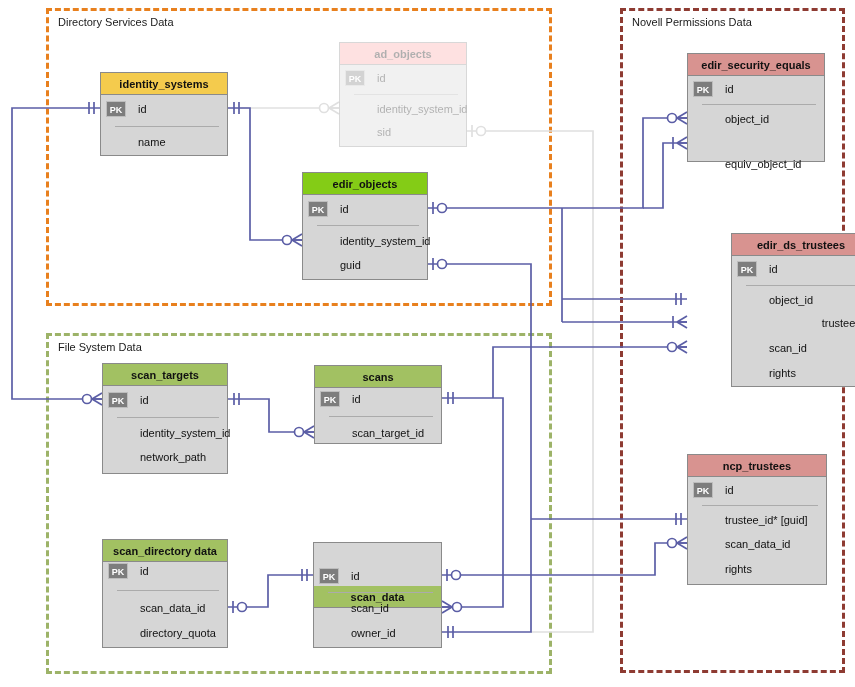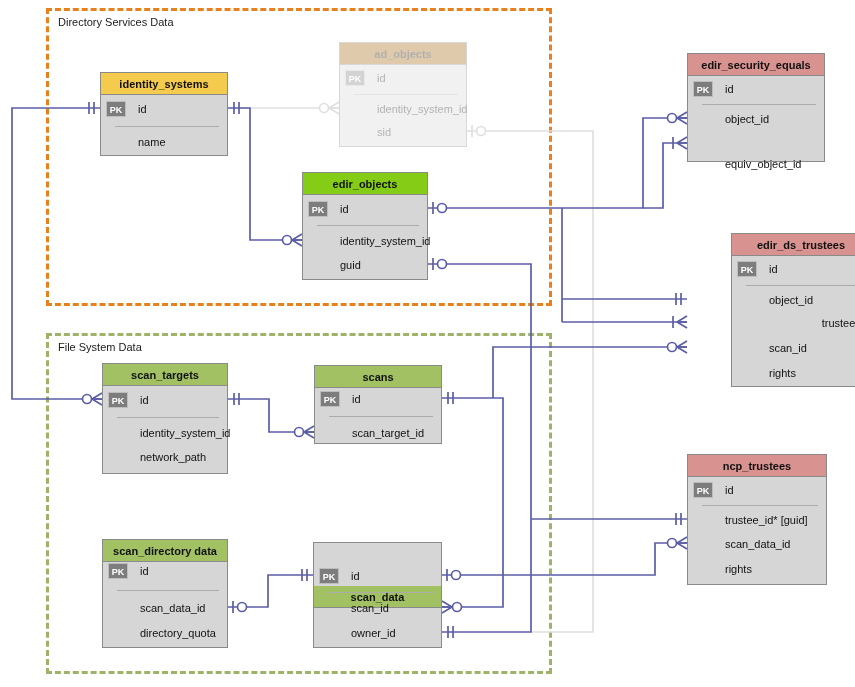--- a/index.html
+++ b/index.html
@@ -38,20 +38,23 @@
 </style>
 </head>
 <body>
 
 <div id="diagram">
     <div class="group" style="left: 46px; top: 8px; width: 506px; height: 298px; border-color: rgb(232, 128, 30);">
       <div class="group-label">Directory Services Data</div>
     </div>
     <div class="group" style="left: 46px; top: 333px; width: 506px; height: 341px; border-color: rgb(157, 179, 104);">
       <div class="group-label">File System Data</div>
+    </div>
+    <div class="group" style="left: 620px; top: 8px; width: 225px; height: 665px; border-color: rgb(142, 59, 50);">
+      <div class="group-label">Novell Permissions Data</div>
     </div>
     <svg class="rel" width="855" height="687">
       <path d="M240 108 L339 108" fill="none" stroke="#E0E0E0" stroke-width="1.7"></path>
       <line x1="329" y1="108" x2="339" y2="114" stroke="#E0E0E0" stroke-width="1.7"></line>
       <line x1="329" y1="108" x2="339" y2="102" stroke="#E0E0E0" stroke-width="1.7"></line>
       <line x1="329" y1="108" x2="339" y2="108" stroke="#E0E0E0" stroke-width="1.7"></line>
       <circle cx="324" cy="108" r="4.5" fill="#ffffff" stroke="#E0E0E0" stroke-width="1.7"></circle>
       <path d="M467 131 L593 131 L593 632 L531 632" fill="none" stroke="#E0E0E0" stroke-width="1.7"></path>
       <line x1="472" y1="125" x2="472" y2="137" stroke="#E0E0E0" stroke-width="1.7"></line>
       <circle cx="481" cy="131" r="4.5" fill="#ffffff" stroke="#E0E0E0" stroke-width="1.7"></circle>
@@ -131,21 +134,21 @@
       <line x1="302" y1="581" x2="302" y2="569" stroke="#5B5EA6" stroke-width="1.7"></line>
     </svg>
     <div class="erd-table" style="left: 100px; top: 72px; width: 128px; height: 84px;">
       <div class="erd-header" style="background: rgb(244, 203, 77);">identity_systems</div>
       <div class="erd-row" style="top: 27px;">id</div>
       <div class="pk-badge" style="top: 28px;">PK</div>
       <div class="erd-row" style="top: 60px;">name</div>
       <div class="divider" style="left: 14px; right: 8px; top: 53px;"></div>
     </div>
     <div class="erd-table faded" style="left: 339px; top: 42px; width: 128px; height: 105px;">
-      <div class="erd-header" style="background: #a16207;">ad_objects</div>
+      <div class="erd-header" style="background: #fca5a5;">ad_objects</div>
       <div class="erd-row" style="top: 26px;">id</div>
       <div class="pk-badge" style="top: 27px;">PK</div>
       <div class="erd-row" style="top: 57px;">identity_system_id</div>
       <div class="erd-row" style="top: 80px;">sid</div>
       <div class="divider" style="left: 14px; right: 8px; top: 51px;"></div>
     </div>
     <div class="erd-table" style="left: 302px; top: 172px; width: 126px; height: 108px;">
       <div class="erd-header" style="background: #84cc16;">edir_objects</div>
       <div class="erd-row" style="top: 27px;">id</div>
       <div class="pk-badge" style="top: 28px;">PK</div>

